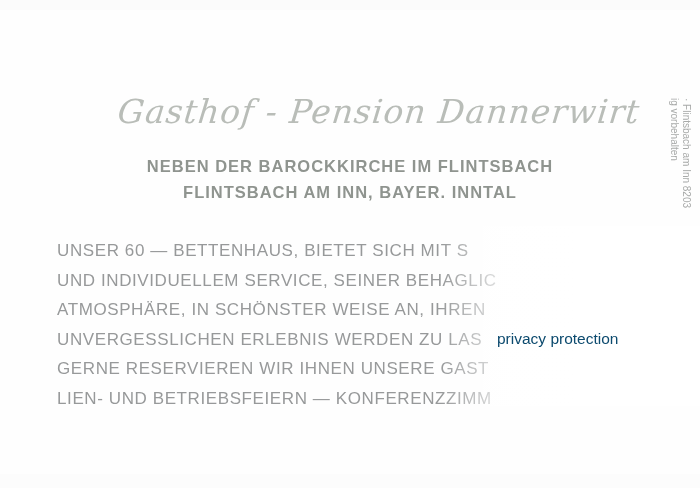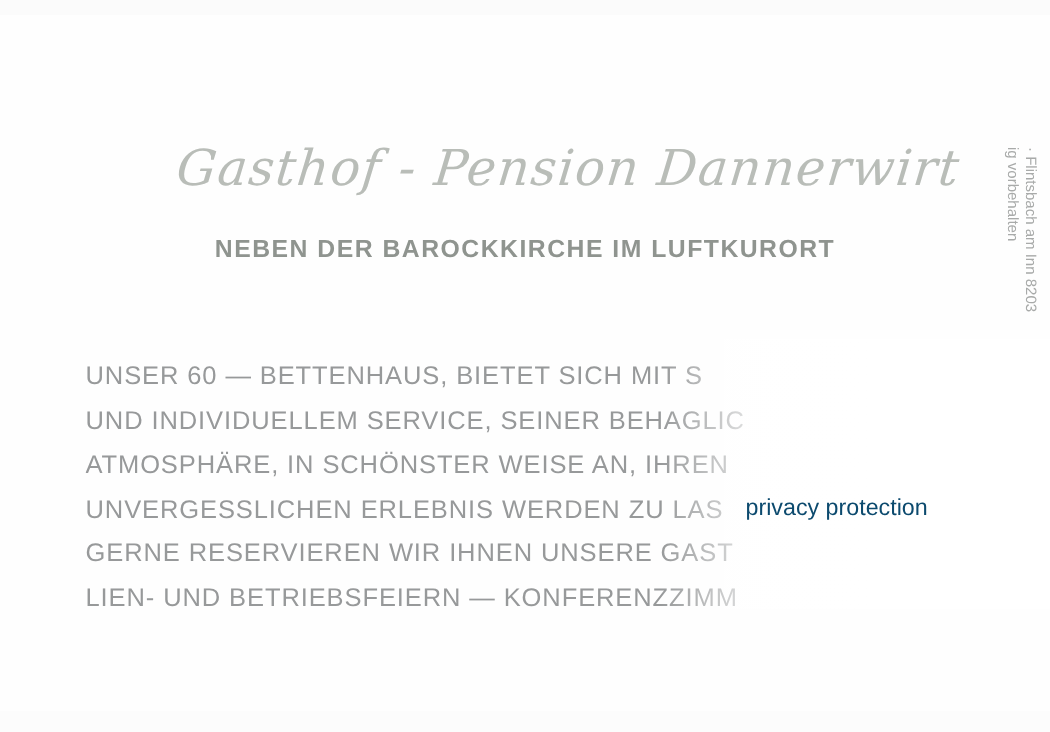--- a/index.html
+++ b/index.html
@@ -125,22 +125,23 @@
 </head>
 <body>
 
 <div class="card">
 
   <div class="paper-edge-top"></div>
   <div class="paper-edge-bottom"></div>
 
   <div class="script-title">Gasthof - Pension Dannerwirt</div>
 
-  <div class="subtitle line1">NEBEN DER BAROCKKIRCHE IM LUFTKURORT</div>
+  <div class="subtitle line1">NEBEN DER BAROCKKIRCHE IM FLINTSBACH</div>
 
+  <div class="subtitle line2">FLINTSBACH AM INN, BAYER. INNTAL</div>
 
   <div class="body-block">
     <div class="body-line">UNSER 60 — BETTENHAUS, BIETET SICH MIT S</div>
     <div class="body-line">UND INDIVIDUELLEM SERVICE, SEINER BEHAGLIC</div>
     <div class="body-line">ATMOSPHÄRE, IN SCHÖNSTER WEISE AN, IHREN</div>
     <div class="body-line">UNVERGESSLICHEN ERLEBNIS WERDEN ZU LAS</div>
     <div class="body-line">GERNE RESERVIEREN WIR IHNEN UNSERE GAST</div>
     <div class="body-line">LIEN- UND BETRIEBSFEIERN — KONFERENZZIMM</div>
   </div>
 

